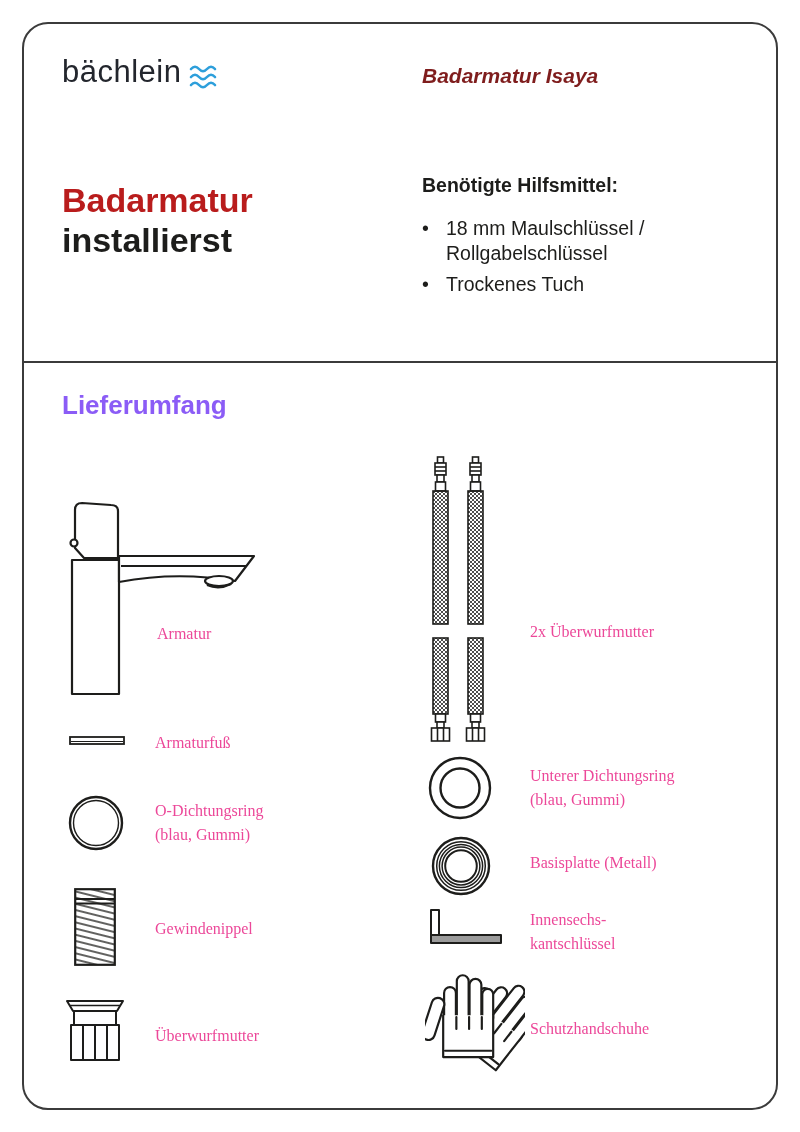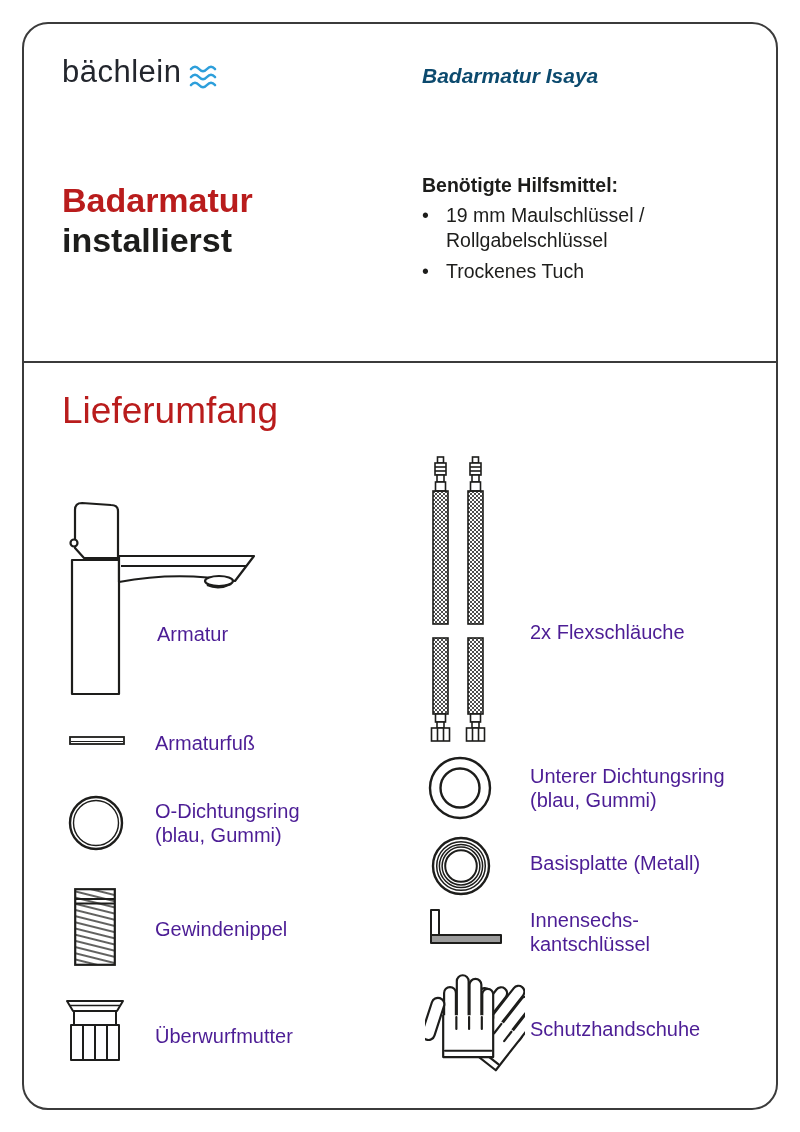--- a/index.html
+++ b/index.html
@@ -9,32 +9,32 @@
   }
   .card{
     position:absolute;left:22px;top:22px;width:752px;height:1084px;
     border:2px solid #3b3b3b;border-radius:26px;background:#ffffff;
   }
   .abs{position:absolute;}
   
   .logo-row{left:38px;top:30px;display:flex;align-items:center;}
   .logo-text{font-size:31px;font-weight:500;letter-spacing:0.5px;color:#23262d;}
   .logo-wave{margin-left:7px;margin-top:10px;}
-  .product-title{left:398px;top:40px;font-size:21px;font-weight:700;font-style:italic;color:#0c4a6e;}
+  .product-title{left:398px;top:40px;font-size:21px;font-weight:700;font-style:italic;color:#7f1d1d;}
   .main-title{left:38px;top:156px;font-size:34px;font-weight:700;line-height:40px;color:#1d1d1b;}
   .main-title .blue{color:#b91c1c;}
   .tools{left:398px;top:150px;width:300px;}
-  .tools-heading{font-size:19.5px;font-weight:700;margin-bottom:6px;}
+  .tools-heading{font-size:19.5px;font-weight:700;margin-bottom:19px;}
   .tool-row{display:flex;font-size:19.5px;line-height:25px;margin-bottom:6px;}
   .tool-bullet{width:24px;flex:none;}
   .tool-text{white-space:pre-line;}
   .divider{left:0;top:337px;width:100%;border-top:2px solid #3b3b3b;height:0;}
   
-  .section-heading{left:38px;top:366px;font-size:37px;font-weight:400;color:#b91c1c;}
-  .item-label{font-size:20px;line-height:24px;color:#4c1d95;white-space:pre-line;}
+  .section-heading{left:38px;top:366px;font-size:26px;font-weight:700;color:#8b5cf6;}
+  .item-label{font-size:16px;line-height:24px;color:#ec4899;white-space:pre-line;font-family:Liberation Serif, serif;}
   svg{display:block;}
 </style>
 </head>
 <body>
 
 <div class="page">
   <div class="card">
 
     <div class="abs logo-row">
       <span class="logo-text">bächlein</span>
@@ -49,21 +49,21 @@
 
     <div class="abs main-title">
       <div class="blue">Badarmatur</div>
       <div>installierst</div>
     </div>
 
     <div class="abs tools">
       <div class="tools-heading">Benötigte Hilfsmittel:</div>
       <div class="tool-row">
         <span class="tool-bullet">•</span>
-        <span class="tool-text">19 mm Maulschlüssel /
+        <span class="tool-text">18 mm Maulschlüssel /
 Rollgabelschlüssel</span>
       </div>
       <div class="tool-row">
         <span class="tool-bullet">•</span>
         <span class="tool-text">Trockenes Tuch</span>
       </div>
     </div>
 
     <div class="abs divider"></div>
 
@@ -146,21 +146,21 @@
         <rect x="7.5" y="28" width="10" height="9"></rect>
         <rect x="5" y="37" width="15" height="133" fill="url(#braid)"></rect>
         <rect x="5" y="184" width="15" height="76" fill="url(#braid)"></rect>
         <rect x="7.5" y="260" width="10" height="8"></rect>
         <rect x="9" y="268" width="7" height="6"></rect>
         <rect x="3.5" y="274" width="18" height="13"></rect>
         <line x1="9.5" y1="274" x2="9.5" y2="287"></line>
         <line x1="15.5" y1="274" x2="15.5" y2="287"></line>
       </g>
     </svg>
-    <div class="abs item-label" style="left:506px;top:596px;">2x Flexschläuche</div>
+    <div class="abs item-label" style="left:506px;top:596px;">2x Überwurfmutter</div>
 
     <svg class="abs" style="left:404px;top:732px;" width="64" height="64" viewBox="0 0 64 64" fill="none" stroke="#1d1d1b" stroke-width="2.4">
       <circle cx="32" cy="32" r="30"></circle>
       <circle cx="32" cy="32" r="19.5"></circle>
     </svg>
     <div class="abs item-label" style="left:506px;top:740px;">Unterer Dichtungsring
 (blau, Gummi)</div>
 
     <svg class="abs" style="left:407px;top:812px;" width="60" height="60" viewBox="0 0 60 60" fill="none" stroke="#1d1d1b">
       <circle cx="30" cy="30" r="28" stroke-width="2.4"></circle>

